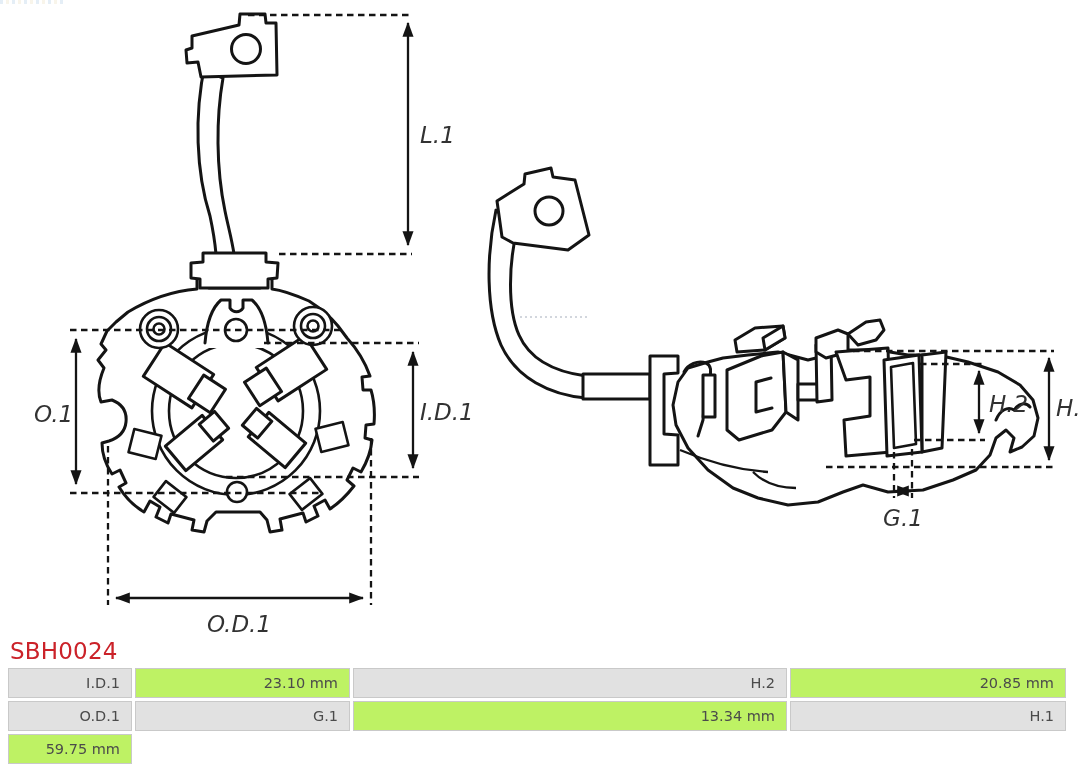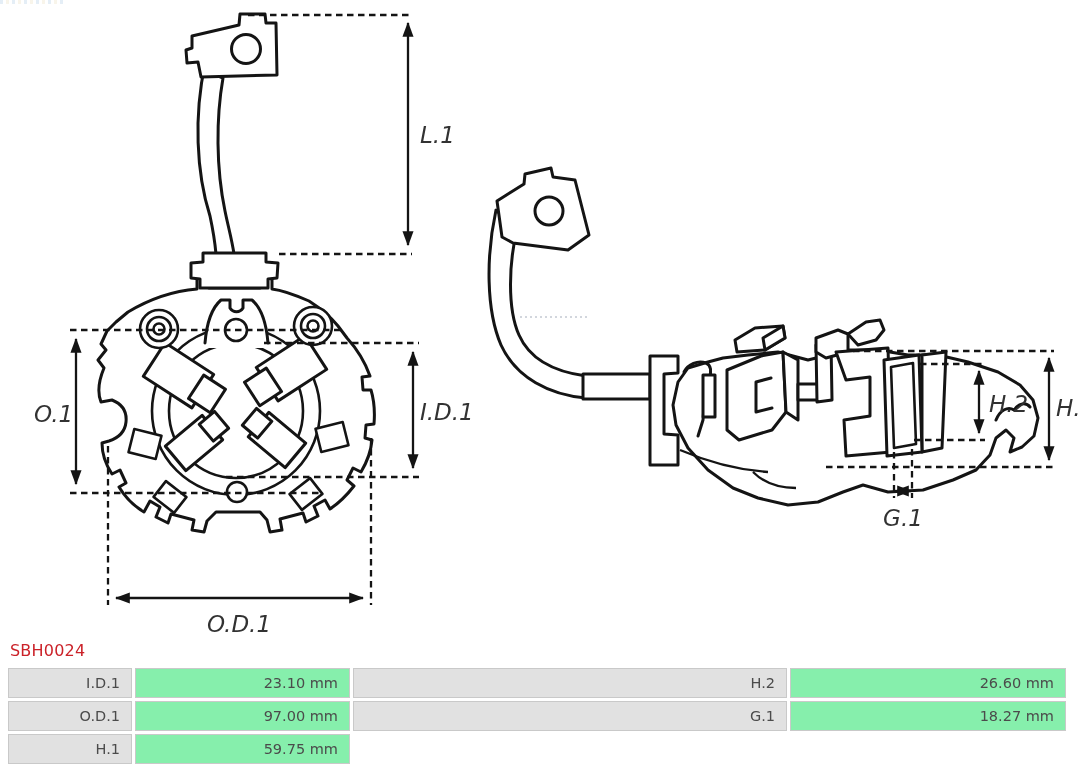--- a/index.html
+++ b/index.html
@@ -6,35 +6,35 @@
   body{
     width:1080px;height:773px;position:relative;background:#ffffff;
     font-family:"DejaVu Sans","Liberation Sans",sans-serif;overflow:hidden;
   }
   .sliver{
     position:absolute;left:0;top:0;width:66px;height:4px;opacity:.55;
     background:repeating-linear-gradient(90deg,#cfe0ef 0 3px,#ffffff 3px 6px,#f3ecd9 6px 9px,#ffffff 9px 12px);
   }
   .diagram-wrap{position:absolute;left:8px;top:0;width:1080px;height:645px;font-style:italic;}
   .partnum{
-    position:absolute;left:10px;top:640px;font-size:16px;line-height:22px;
+    position:absolute;left:10px;top:640px;font-size:23px;line-height:22px;
     font-weight:500;color:#cb2229;letter-spacing:.2px;
   }
   .spec-table{
     position:absolute;left:8px;top:668px;
     display:grid;grid-template-columns:124px 215px 434px 276px;
     column-gap:3px;row-gap:3px;
   }
   .cell{
     height:30px;line-height:28px;box-sizing:border-box;
     font-size:14.5px;color:#4b4b4b;text-align:right;padding:0 11px;
     border:1px solid #c9c9c9;white-space:nowrap;overflow:hidden;
   }
   .cell.lbl{background:#e1e1e1;}
-  .cell.val{background:#86efac;}
+  .cell.val{background:#bef264;}
   svg text{font-family:"DejaVu Sans","Liberation Sans",sans-serif;fill:#323232;font-size:23px;}
   svg .ln{stroke:#141414;fill:#ffffff;stroke-width:3;stroke-linejoin:round;stroke-linecap:round;}
   svg .ln2{stroke:#141414;fill:#ffffff;stroke-width:2.6;stroke-linejoin:round;}
   svg .nofill{fill:none;}
   svg .dim{stroke:#141414;stroke-width:2.3;fill:none;}
   svg .dash{stroke:#141414;stroke-width:2.3;fill:none;stroke-dasharray:6.5 4.5;}
   svg .wm{stroke:#c3c9d2;stroke-width:1.5;fill:none;stroke-dasharray:2 3;}
 </style>
 </head>
 <body>
@@ -208,22 +208,21 @@
   </g>
 </svg>
 </div>
 
 <div class="partnum">SBH0024</div>
 
 <div class="spec-table">
   <div class="cell lbl">I.D.1</div>
   <div class="cell val">23.10 mm</div>
   <div class="cell lbl">H.2</div>
-  <div class="cell val">26.60 mm</div>
+  <div class="cell val">20.85 mm</div>
 
   <div class="cell lbl">O.D.1</div>
-  <div class="cell val">97.00 mm</div>
   <div class="cell lbl">G.1</div>
-  <div class="cell val">18.27 mm</div>
+  <div class="cell val">13.34 mm</div>
 
   <div class="cell lbl">H.1</div>
   <div class="cell val">59.75 mm</div>
 </div>
 
 </body></html>

